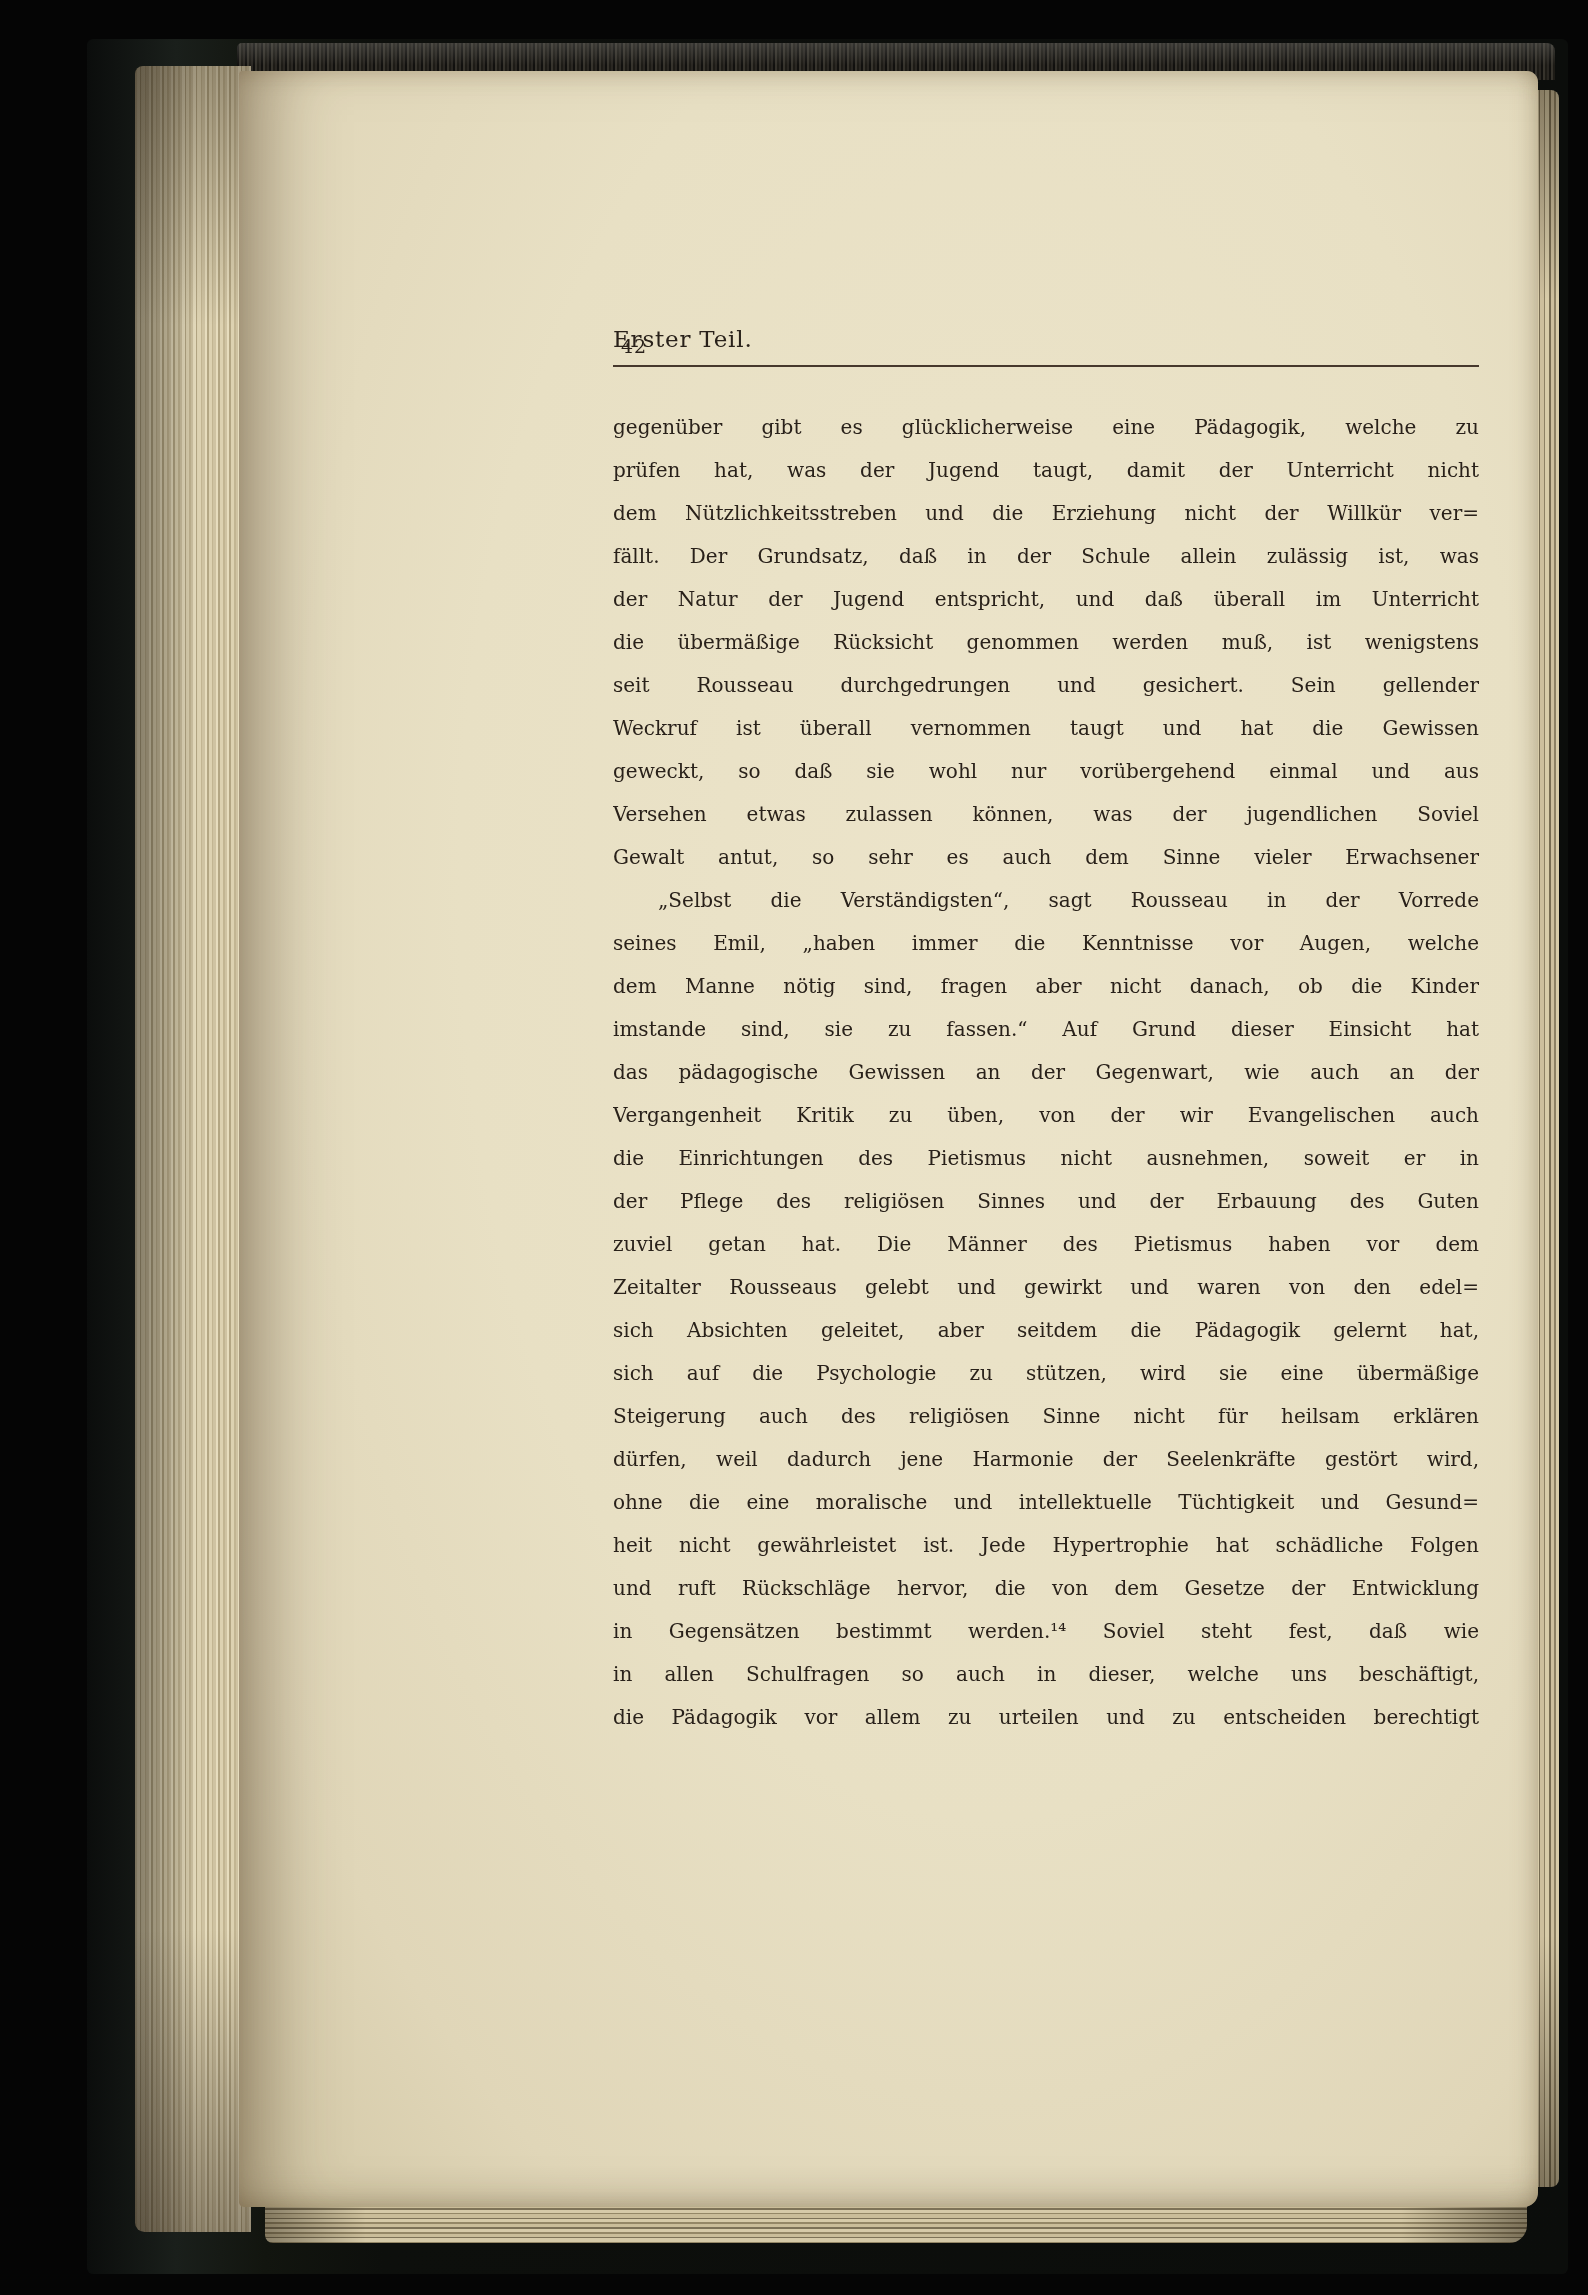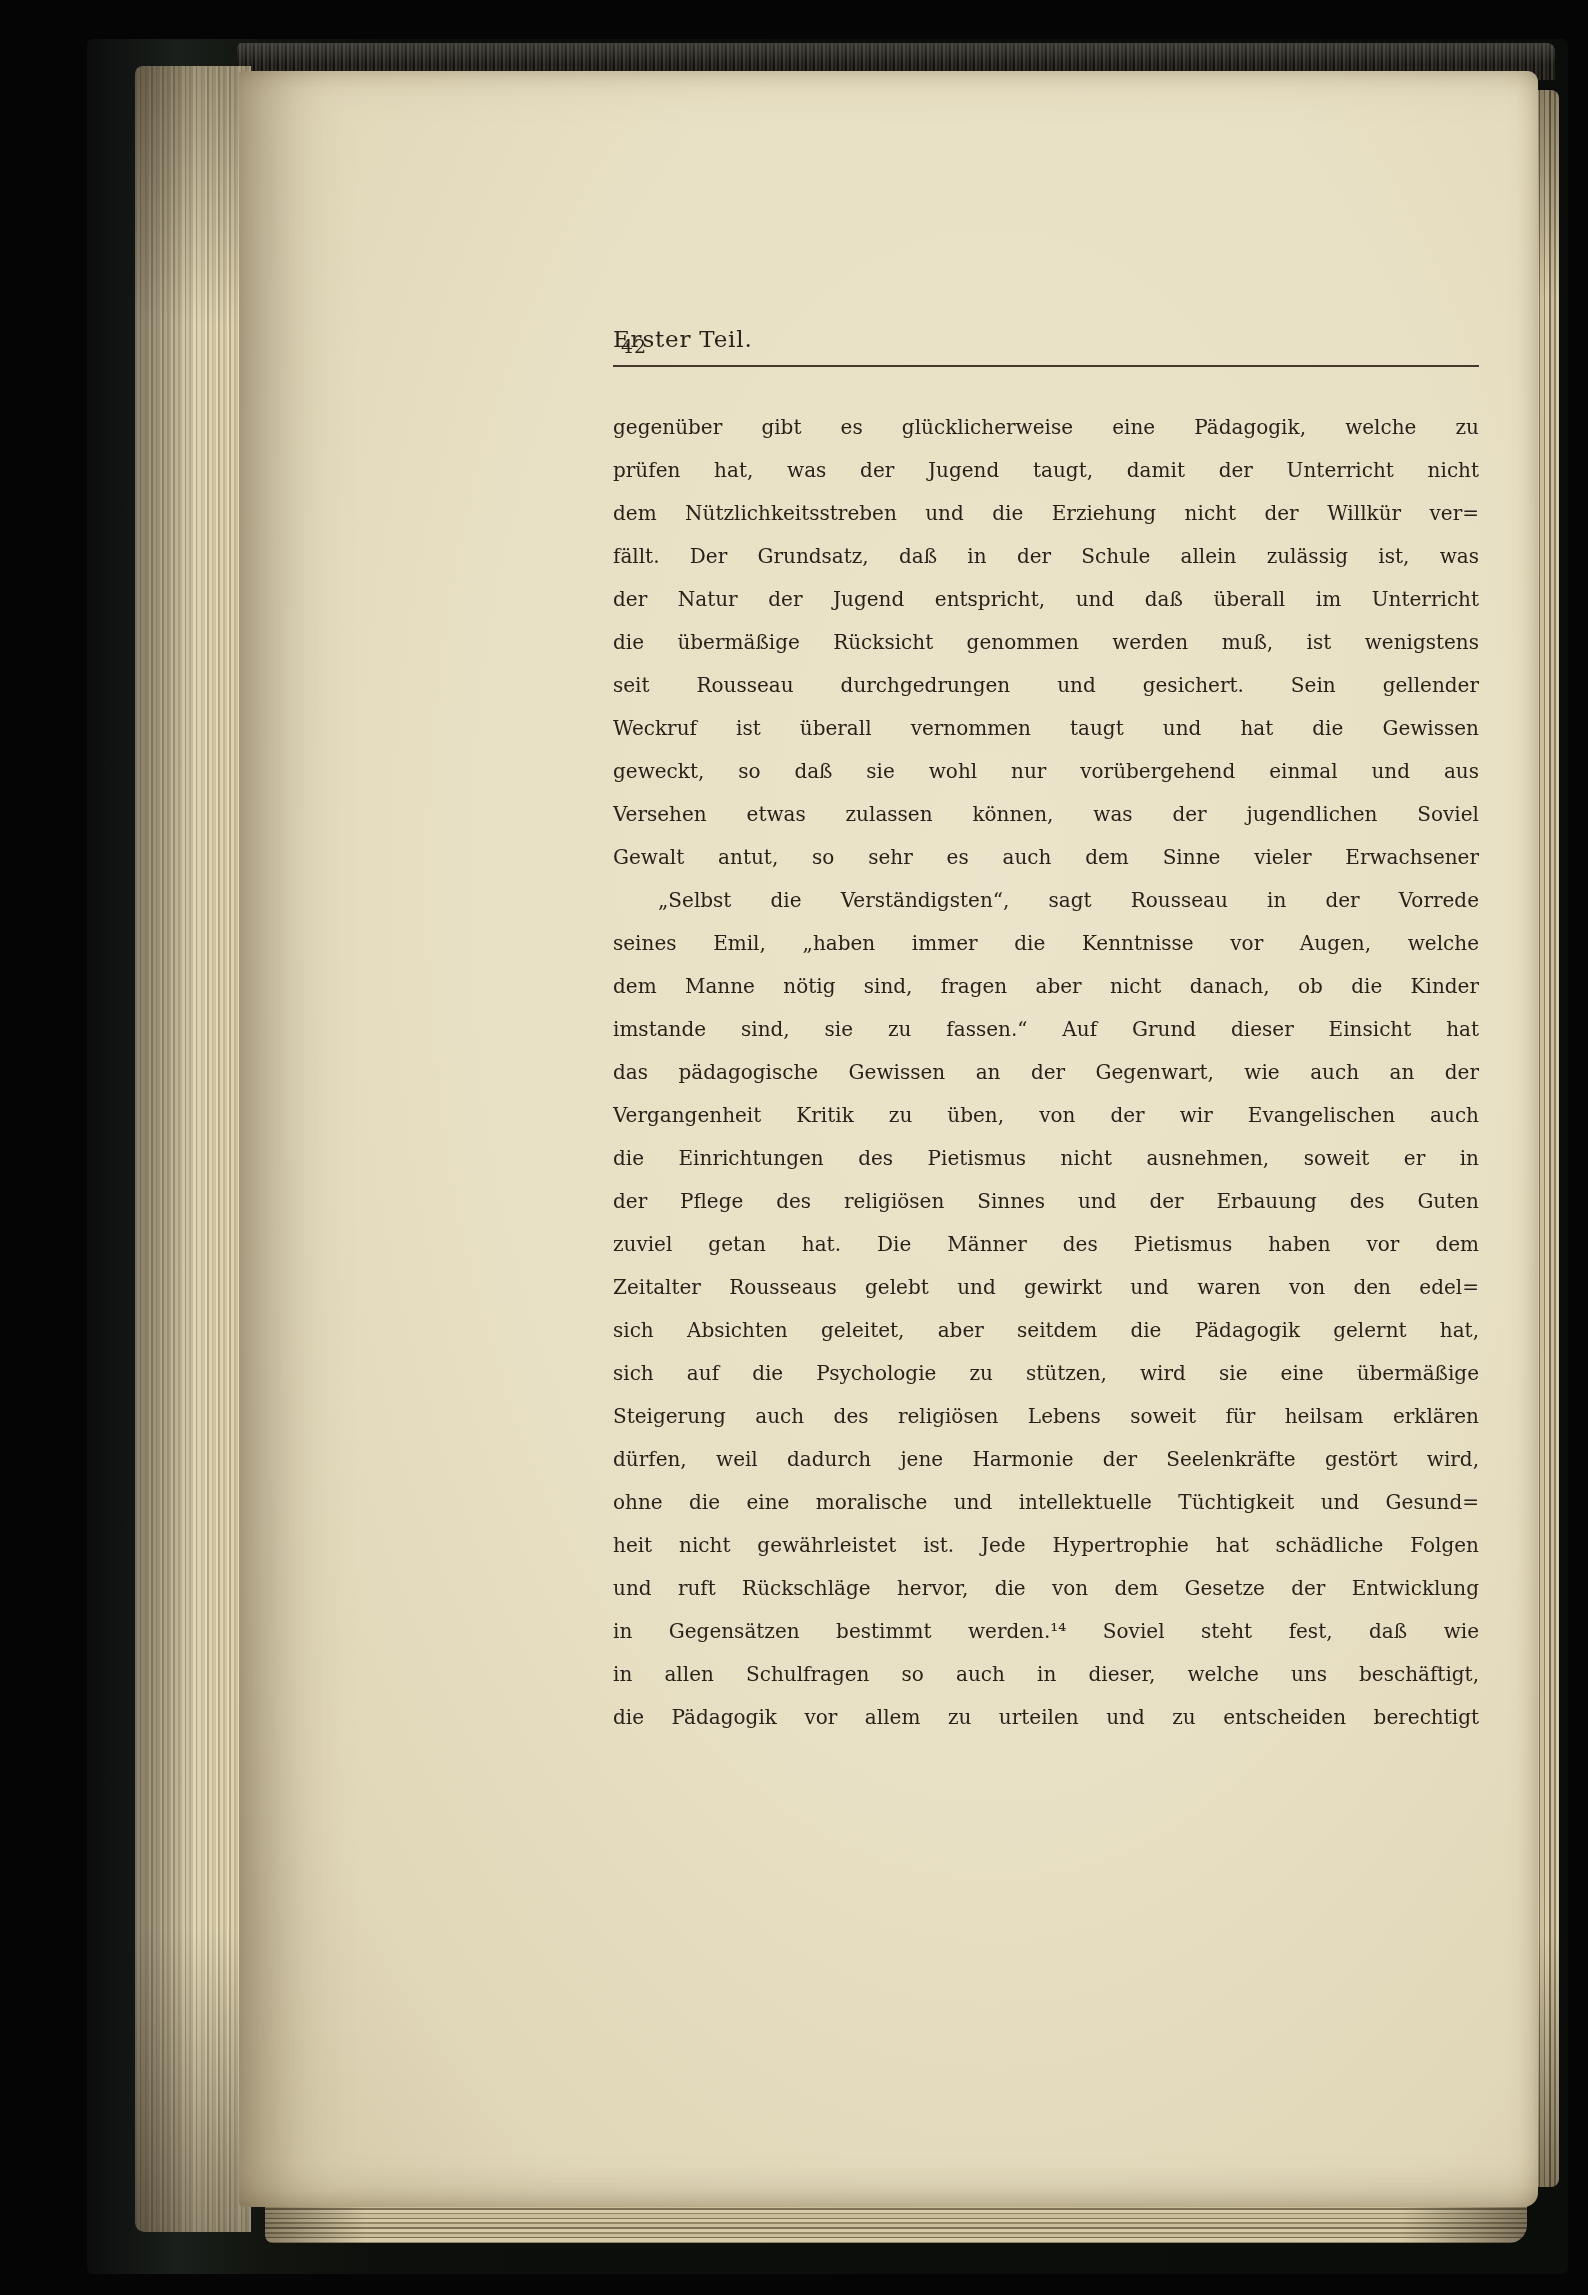--- a/index.html
+++ b/index.html
@@ -162,21 +162,21 @@
       <div class="line">dem Manne nötig sind, fragen aber nicht danach, ob die Kinder</div>
       <div class="line">imstande sind, sie zu fassen.“ Auf Grund dieser Einsicht hat</div>
       <div class="line">das pädagogische Gewissen an der Gegenwart, wie auch an der</div>
       <div class="line">Vergangenheit Kritik zu üben, von der wir Evangelischen auch</div>
       <div class="line">die Einrichtungen des Pietismus nicht ausnehmen, soweit er in</div>
       <div class="line">der Pflege des religiösen Sinnes und der Erbauung des Guten</div>
       <div class="line">zuviel getan hat. Die Männer des Pietismus haben vor dem</div>
       <div class="line">Zeitalter Rousseaus gelebt und gewirkt und waren von den edel=</div>
       <div class="line">sich Absichten geleitet, aber seitdem die Pädagogik gelernt hat,</div>
       <div class="line">sich auf die Psychologie zu stützen, wird sie eine übermäßige</div>
-      <div class="line">Steigerung auch des religiösen Lebens soweit für heilsam erklären</div>
+      <div class="line">Steigerung auch des religiösen Sinne nicht für heilsam erklären</div>
       <div class="line">dürfen, weil dadurch jene Harmonie der Seelenkräfte gestört wird,</div>
       <div class="line">ohne die eine moralische und intellektuelle Tüchtigkeit und Gesund=</div>
       <div class="line">heit nicht gewährleistet ist. Jede Hypertrophie hat schädliche Folgen</div>
       <div class="line">und ruft Rückschläge hervor, die von dem Gesetze der Entwicklung</div>
       <div class="line">in Gegensätzen bestimmt werden.¹⁴ Soviel steht fest, daß wie</div>
       <div class="line">in allen Schulfragen so auch in dieser, welche uns beschäftigt,</div>
       <div class="line">die Pädagogik vor allem zu urteilen und zu entscheiden berechtigt</div>
     </div>
   </div>
 </div>

